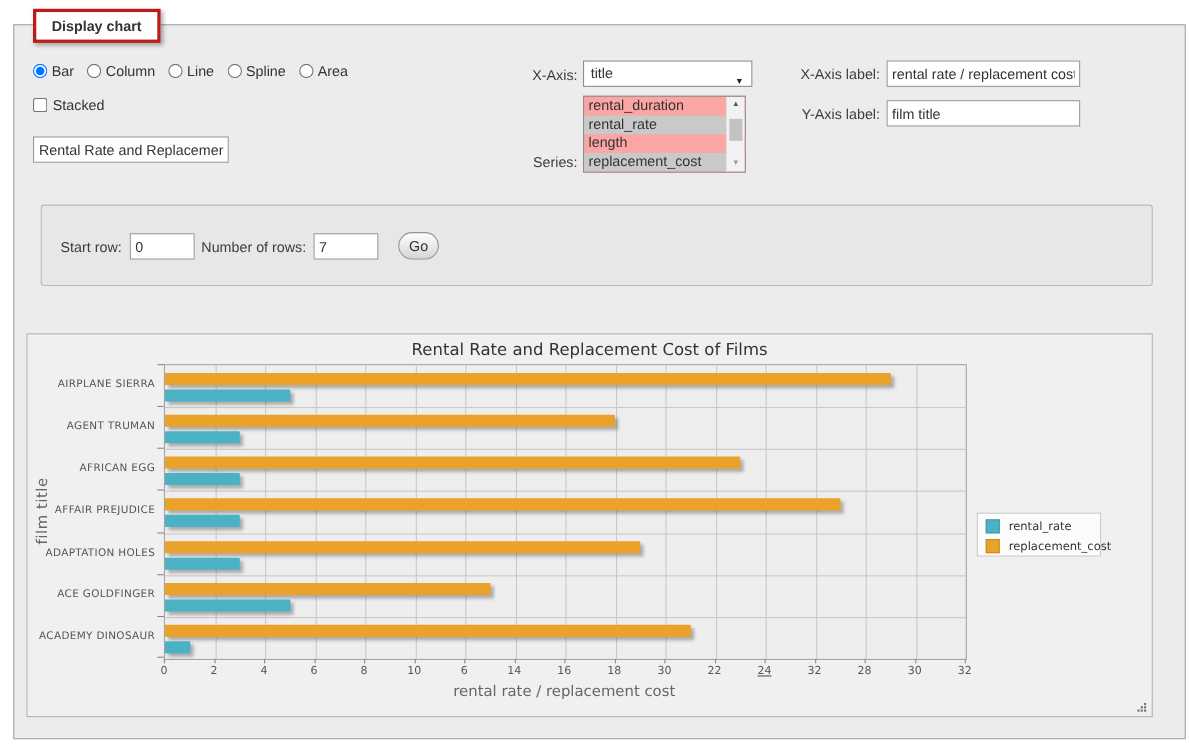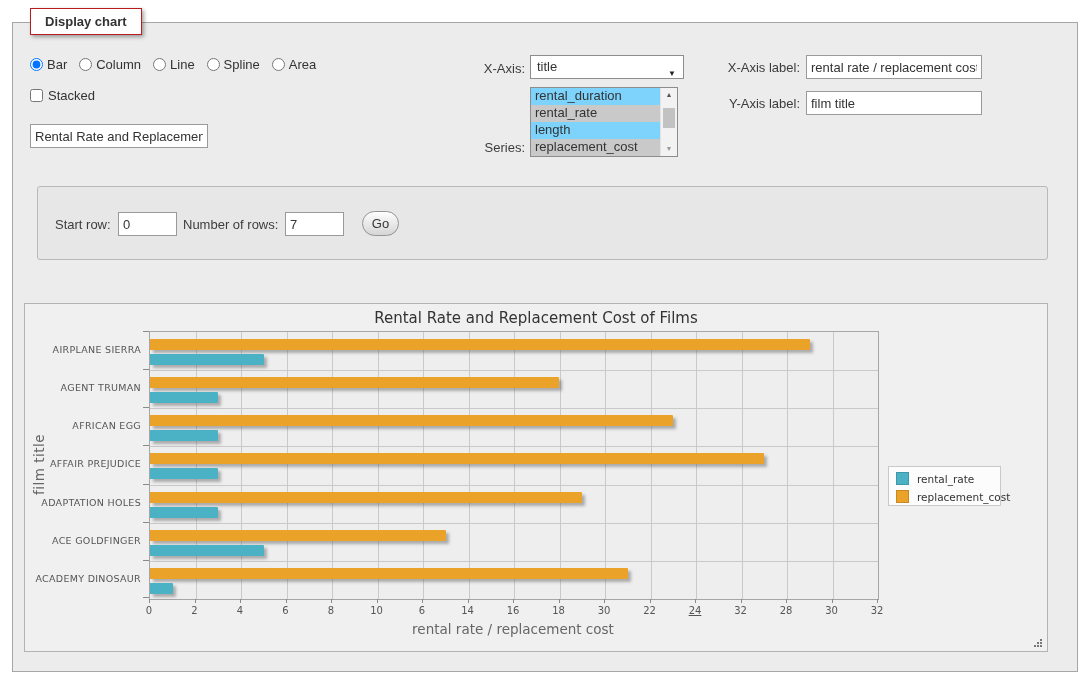--- a/index.html
+++ b/index.html
@@ -1,36 +1,36 @@
 <!DOCTYPE html>
 <html><head>
 <meta charset="utf-8">
 <style>
   html,body{margin:0;padding:0;background:#fff;}
   .page{position:relative;width:1081px;height:681px;font-family:"Liberation Sans",sans-serif;color:#333;overflow:hidden;background:#fff;}
   .abs{position:absolute;}
 
   
   .fieldset{left:12px;top:22px;width:1064px;height:648px;border:1px solid #a6a6a6;background:#ececec;}
-  .legendbox{left:30px;top:8px;height:25px;line-height:25px;padding:0 14px;background:#fff;border:1px solid #b91c1c;box-shadow:2px 2px 4px rgba(0,0,0,0.35);font-size:13px;font-weight:bold;z-index:3;}
+  .legendbox{left:30px;top:8px;height:25px;line-height:25px;padding:0 14px;background:#fff;border:3px solid #b91c1c;box-shadow:2px 2px 4px rgba(0,0,0,0.35);font-size:13px;font-weight:bold;z-index:3;}
 
   
   .radio-row{left:30px;top:55px;height:18px;display:flex;align-items:center;font-size:13px;}
   .radio-row label{display:flex;align-items:center;margin-right:12px;}
   .radio-row input{margin:0 4px 0 0;}
   .stacked-row{left:30px;top:88px;display:flex;align-items:center;font-size:13px;}
   .stacked-row input{margin:0 5px 0 0;}
   input[type=text]{border:1px solid #9a9a9a;background:#fff;font-family:"Liberation Sans",sans-serif;font-size:13px;color:#333;padding:2px 4px;}
   .title-input{left:30px;top:124px;width:168px;height:18px;}
   .rlabel{font-size:13px;color:#3c3c3c;text-align:right;}
   .xaxis-caption{left:420px;top:61px;width:105px;}
   .series-caption{left:420px;top:140px;width:105px;}
   .select{left:530px;top:55px;width:146px;height:22px;background:#fff;border:1px solid #8d8d8d;font-size:13px;line-height:22px;padding-left:6px;}
   .select .arrow{position:absolute;right:7px;top:7px;font-size:8px;color:#222;}
-  .listbox{left:530px;top:87px;width:146px;height:68px;background:#7dd3fc;border:1px solid #8d8d8d;font-size:13px;overflow:hidden;}
+  .listbox{left:530px;top:87px;width:146px;height:68px;background:#fca5a5;border:1px solid #8d8d8d;font-size:13px;overflow:hidden;}
   .listbox .opt{height:16px;line-height:16px;padding:0 0 1px 4px;white-space:nowrap;}
   .listbox .opt.sel{background:#c9c9c9;}
   .sbar{position:absolute;right:0;top:0;bottom:0;width:16px;background:#f2f2f2;border-left:1px solid #e3e3e3;}
   .sbtn{position:absolute;left:0;width:16px;height:14px;text-align:center;font-size:7px;line-height:14px;color:#555;}
   .sbtn.up{top:0;}
   .sbtn.dn{bottom:0;color:#9a9a9a;}
   .sthumb{position:absolute;left:2px;top:20px;width:12px;height:20px;background:#c2c2c2;}
   .axcap1{left:705px;top:60px;width:95px;}
   .axcap2{left:705px;top:96px;width:95px;}
   .axinp1{left:806px;top:55px;width:166px;height:18px;}

